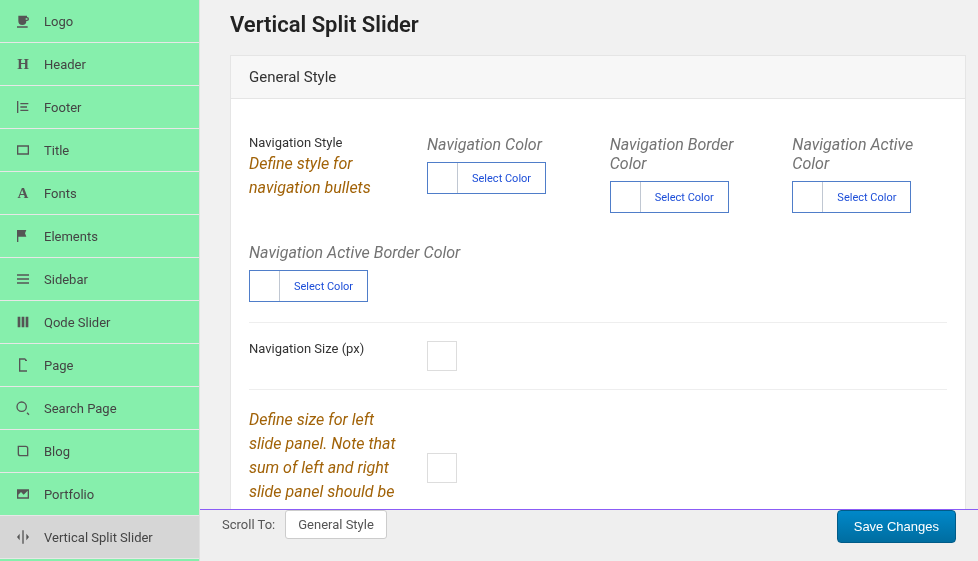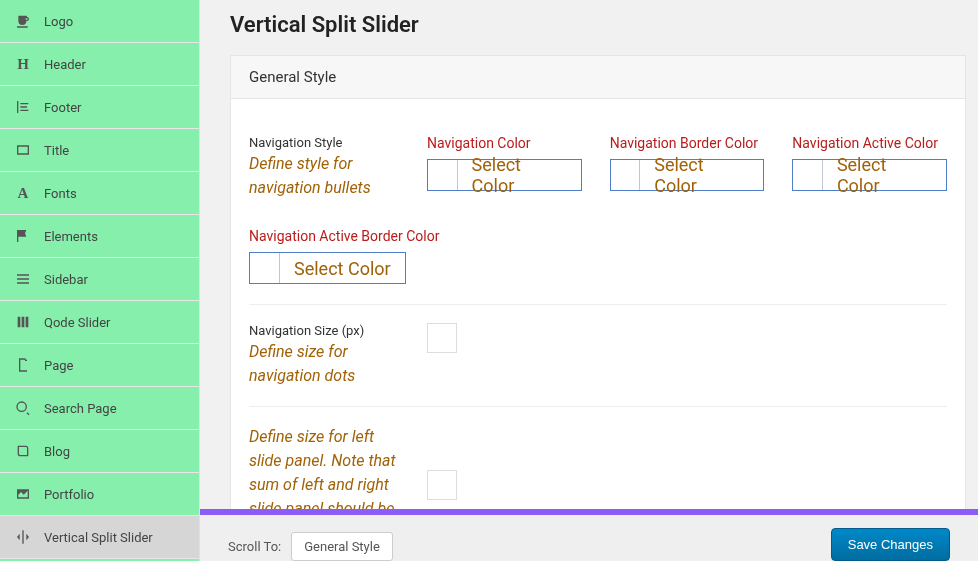--- a/index.html
+++ b/index.html
@@ -99,22 +99,23 @@
       flex: 1;
       min-width: 120px;
     }
     .field-label-bold {
       font-weight: normal;
       color: #333;
       font-size: 13px;
       margin-bottom: 2px;
     }
     .field-label-italic {
-      color: #b91c1c;
-      font-size: 14px;
+      font-style: italic;
+      color: #737373;
+      font-size: 16px;
       margin-bottom: 8px;
     }
     .field-hint {
       font-style: italic;
       color: #a16207;
       font-size: 16px;
       line-height: 1.5;
     }
     .color-btn {
       display: inline-flex;
@@ -126,41 +127,41 @@
     }
     .color-swatch {
       width: 30px;
       border-right: 1px solid #c0c7d2;
       background: #fff;
     }
     .color-text {
       padding: 0 14px;
       display: flex;
       align-items: center;
-      font-size: 18px;
-      color: #a16207;
+      font-size: 11px;
+      color: #1d4ed8;
     }
     .number-input {
       width: 30px;
       height: 30px;
       border: 1px solid #ddd;
       background: #fff;
     }
     .footer-bar {
       position: absolute;
       bottom: 0;
       left: 200px;
       right: 0;
       height: 52px;
       background: #efefef;
-      border-top: 6px solid #8b5cf6;
-      display: flex;
-      align-items: flex-end;
+      border-top: 1px solid #8b5cf6;
+      display: flex;
+      align-items: flex-start;
       justify-content: space-between;
-      padding: 0 28px;
+      padding: 0 22px;
     }
     .scroll-to {
       display: flex;
       align-items: center;
       gap: 10px;
       font-size: 13px;
       color: #555;
     }
     .scroll-select {
       border: 1px solid #ccc;
@@ -347,21 +348,20 @@
             <div class="color-btn">
               <div class="color-swatch"></div>
               <div class="color-text">Select Color</div>
             </div>
           </div>
         </div>
 
         <div class="row">
           <div class="lead-col">
             <div class="field-label-bold">Navigation Size (px)</div>
-            <div class="field-hint">Define size for navigation dots</div>
           </div>
           <div class="field-col">
             <input class="number-input" style="">
           </div>
         </div>
 
         <div class="row">
           <div class="lead-col">
             <div class="field-hint">Define size for left slide panel. Note that sum of left and right slide panel should be 100.</div>
           </div>

